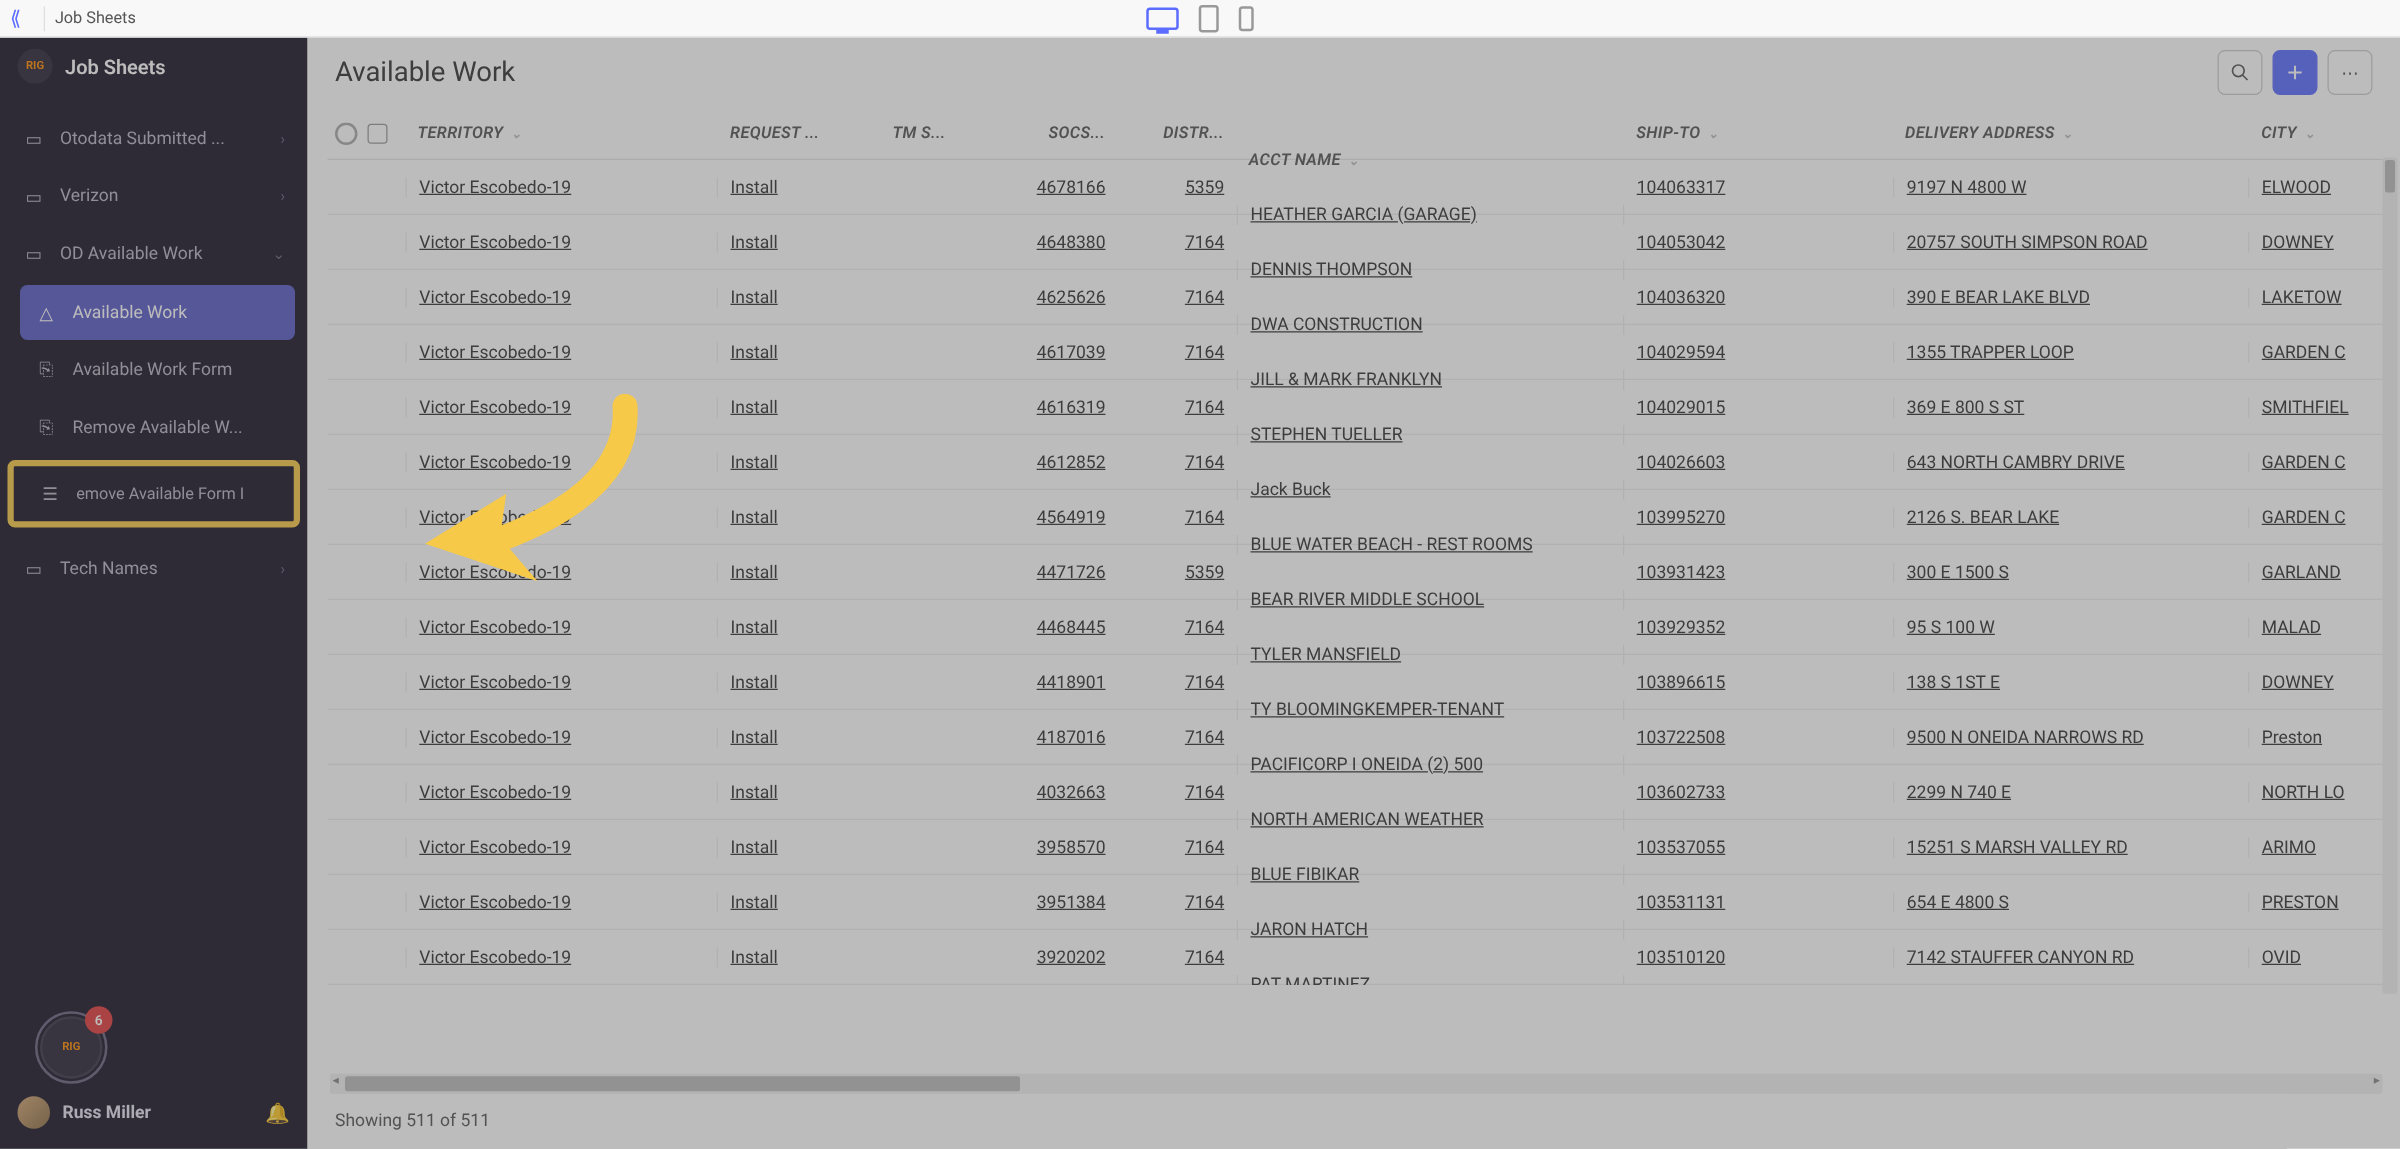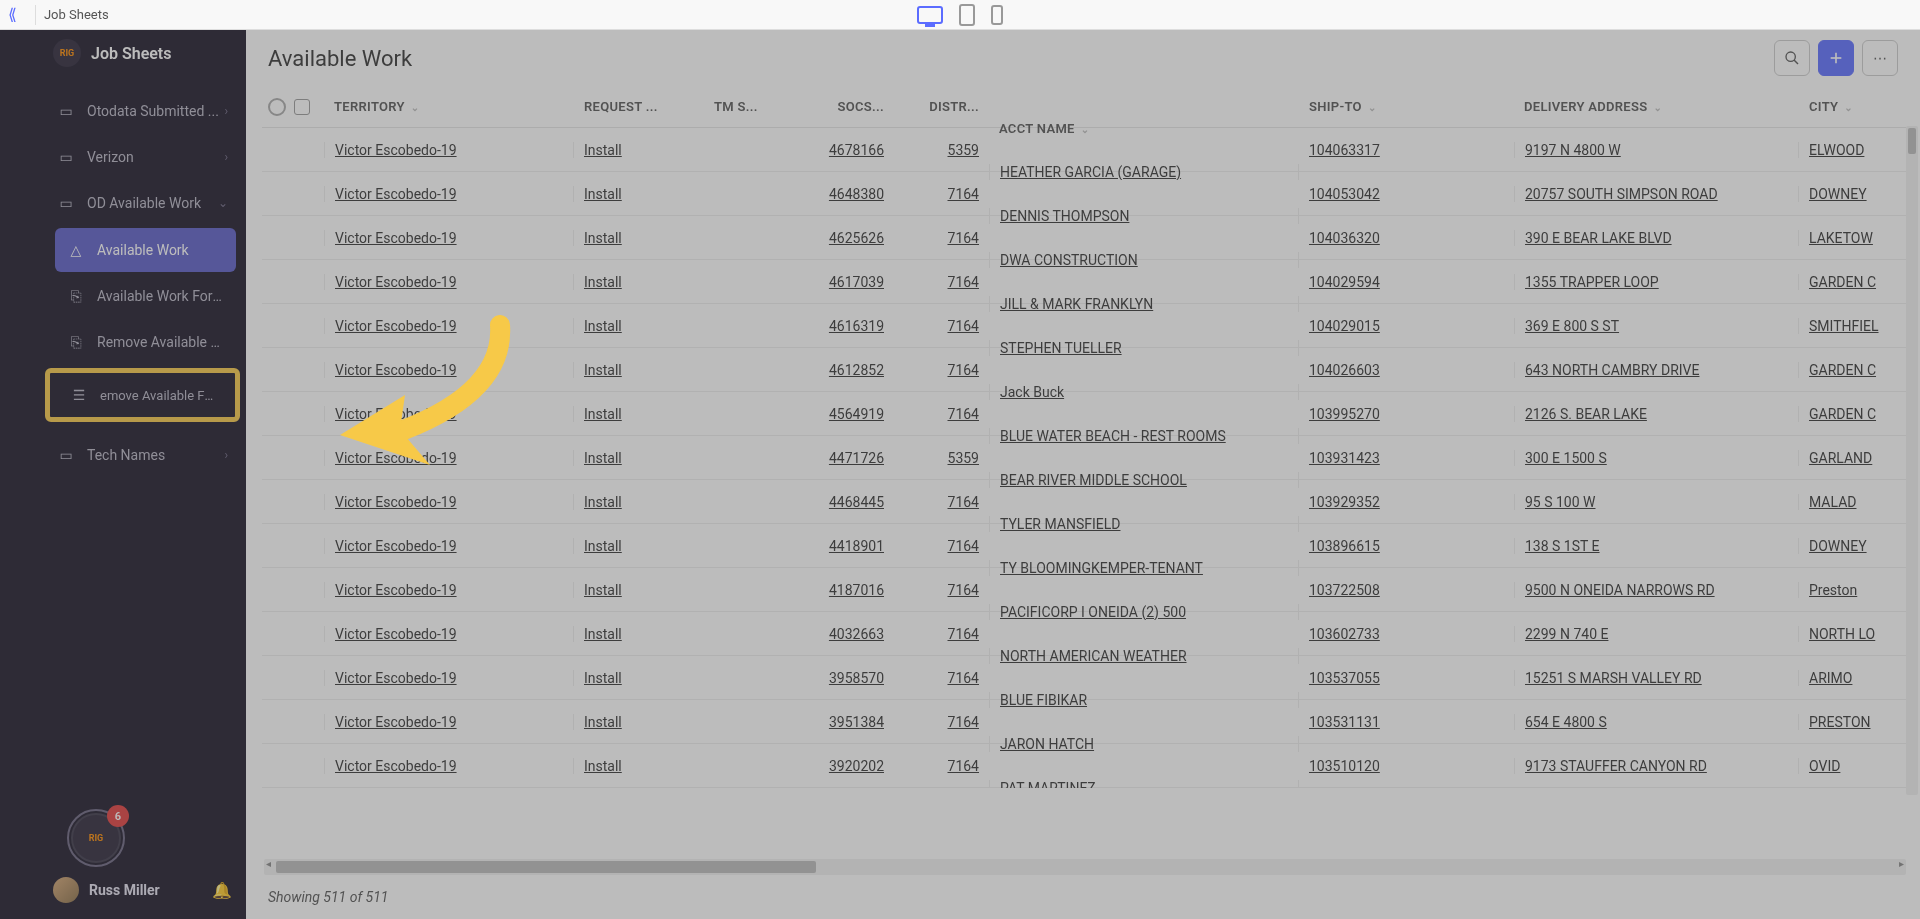--- a/index.html
+++ b/index.html
@@ -19,21 +19,21 @@
   .device-icon.mobile { width: 12px; height: 20px; }
   .topbar-right { margin-left: auto; display: flex; align-items: center; gap: 8px; padding-right: 12px; }
   .subscription-link { color: #5b6cff; font-size: 13px; cursor: pointer; }
   .topbar-btn { display: flex; align-items: center; gap: 5px; color: #555; font-size: 13px; cursor: pointer; padding: 4px 8px; }
   .topbar-btn .ico { font-size: 14px; }
   
   
   .app { position: absolute; top: 30px; left: 0; right: 0; bottom: 0; display: flex; }
   
   
-  .sidebar { width: 246px; background: #1a1628; color: #b8b5c4; display: flex; flex-direction: column; flex-shrink: 0; position: relative; padding-left: 39px; }
+  .sidebar { width: 246px; background: #1a1628; color: #b8b5c4; display: flex; flex-direction: column; flex-shrink: 0; position: relative; }
   .sidebar-header { height: 46px; display: flex; align-items: center; padding: 0 14px; gap: 10px; }
   .app-logo { width: 28px; height: 28px; background: #2a2438; border-radius: 50%; display: flex; align-items: center; justify-content: center; font-size: 9px; font-weight: bold; color: #ff8c00; }
   .app-title { color: #fff; font-weight: 600; font-size: 16px; }
   .sidebar-nav { flex: 1; padding-top: 12px; }
   .nav-item { display: flex; align-items: center; height: 46px; padding: 0 18px; cursor: pointer; color: #b8b5c4; font-size: 14px; position: relative; }
   .nav-item .nav-icon { width: 18px; margin-right: 12px; display: flex; align-items: center; justify-content: center; }
   .nav-item .nav-label { flex: 1; white-space: nowrap; overflow: hidden; text-overflow: ellipsis; }
   .nav-item .chevron { margin-left: auto; font-size: 12px; color: #6b6580; }
   .nav-sub { padding-left: 10px; }
   .nav-sub .nav-item { height: 44px; border-radius: 6px; margin: 2px 10px 2px 6px; padding: 0 12px; }
@@ -56,21 +56,21 @@
   
   .main { flex: 1; background: #fff; display: flex; flex-direction: column; overflow: hidden; position: relative; }
   .main-header { height: 56px; display: flex; align-items: center; padding: 0 22px; }
   .page-title { font-size: 22px; font-weight: 400; color: #333; }
   .header-actions { margin-left: auto; display: flex; gap: 8px; }
   .hbtn { width: 36px; height: 36px; border: 1px solid #ccc; border-radius: 6px; background: #fff; display: flex; align-items: center; justify-content: center; cursor: pointer; color: #555; }
   .hbtn.primary { background: #5b6cff; border-color: #5b6cff; color: #fff; }
   
   
   .table-wrap { flex: 1; overflow: hidden; position: relative; padding: 0 14px 0 16px; }
-  .table-head { display: flex; height: 42px; align-items: center; border-bottom: 1px solid #e5e5e5; font-size: 13px; font-weight: 600; color: #555; letter-spacing: 0.3px; }
+  .table-head { display: flex; height: 42px; align-items: center; border-bottom: 1px solid #e5e5e5; font-size: 13px; font-weight: 600; color: #555; letter-spacing: 0.3px; font-style: italic; }
   .th, .td { padding: 0 10px; overflow: hidden; text-overflow: ellipsis; white-space: nowrap; }
   .col-sel { width: 62px; flex-shrink: 0; display: flex; align-items: center; gap: 8px; padding-left: 6px; }
   .eye-icon { width: 18px; height: 18px; border: 2px solid #aaa; border-radius: 50%; position: relative; }
   .checkbox { width: 16px; height: 16px; border: 1.5px solid #999; border-radius: 3px; }
   .col-territory { width: 250px; flex-shrink: 0; }
   .col-request { width: 130px; flex-shrink: 0; }
   .col-tms { width: 90px; flex-shrink: 0; }
   .col-socs { width: 100px; flex-shrink: 0; text-align: right; }
   .col-distr { width: 95px; flex-shrink: 0; text-align: right; }
   .col-acct { width: 310px; flex-shrink: 0; margin-top: 44px; }
@@ -84,21 +84,21 @@
   .td.col-territory, .td.col-acct, .td.col-deliv { border-left: 1px solid #eee; border-right: 1px solid #eee; }
   .td.col-sel { }
   
   .hscroll { height: 16px; background: #f0f0f0; margin: 4px 14px 0 18px; position: relative; border-radius: 2px; }
   .hscroll-thumb { position: absolute; left: 12px; top: 2px; height: 12px; width: 540px; background: #bbb; border-radius: 2px; }
   .hscroll::before { content: "◂"; position: absolute; left: 2px; top: -1px; font-size: 10px; color: #888; }
   .hscroll::after { content: "▸"; position: absolute; right: 2px; top: -1px; font-size: 10px; color: #888; }
   .vscroll { position: absolute; right: 2px; top: 40px; bottom: 60px; width: 12px; background: #f0f0f0; border-radius: 2px; }
   .vscroll-thumb { position: absolute; top: 2px; left: 2px; right: 2px; height: 26px; background: #bbb; border-radius: 2px; }
   
-  .status-bar { padding: 14px 22px; font-style: italic; color: #555; font-size: 14px; }
+  .status-bar { padding: 14px 22px; color: #555; font-size: 14px; }
   
   
   .overlay { position: absolute; inset: 0; background: rgba(80,80,80,0.38); z-index: 5; pointer-events: none; }
   
   
   .arrow-annotation { position: absolute; left: 310px; top: 315px; z-index: 20; pointer-events: none; }
 </style>
 </head>
 <body>
 
@@ -390,21 +390,21 @@
           </div>
           <div class="tr">
             <div class="td col-sel"></div>
             <div class="td col-territory">Victor Escobedo-19</div>
             <div class="td col-request">Install</div>
             <div class="td col-tms"></div>
             <div class="td col-socs">3920202</div>
             <div class="td col-distr">7164</div>
             <div class="td col-acct">PAT MARTINEZ</div>
             <div class="td col-shipto">103510120</div>
-            <div class="td col-deliv">9173 STAUFFER CANYON RD</div>
+            <div class="td col-deliv">7142 STAUFFER CANYON RD</div>
             <div class="td col-city">OVID</div>
           </div>
         </div>
       <div class="vscroll">
           <div class="vscroll-thumb"></div>
         </div>
     </div>
 
     <div class="hscroll">
         <div class="hscroll-thumb"></div>

